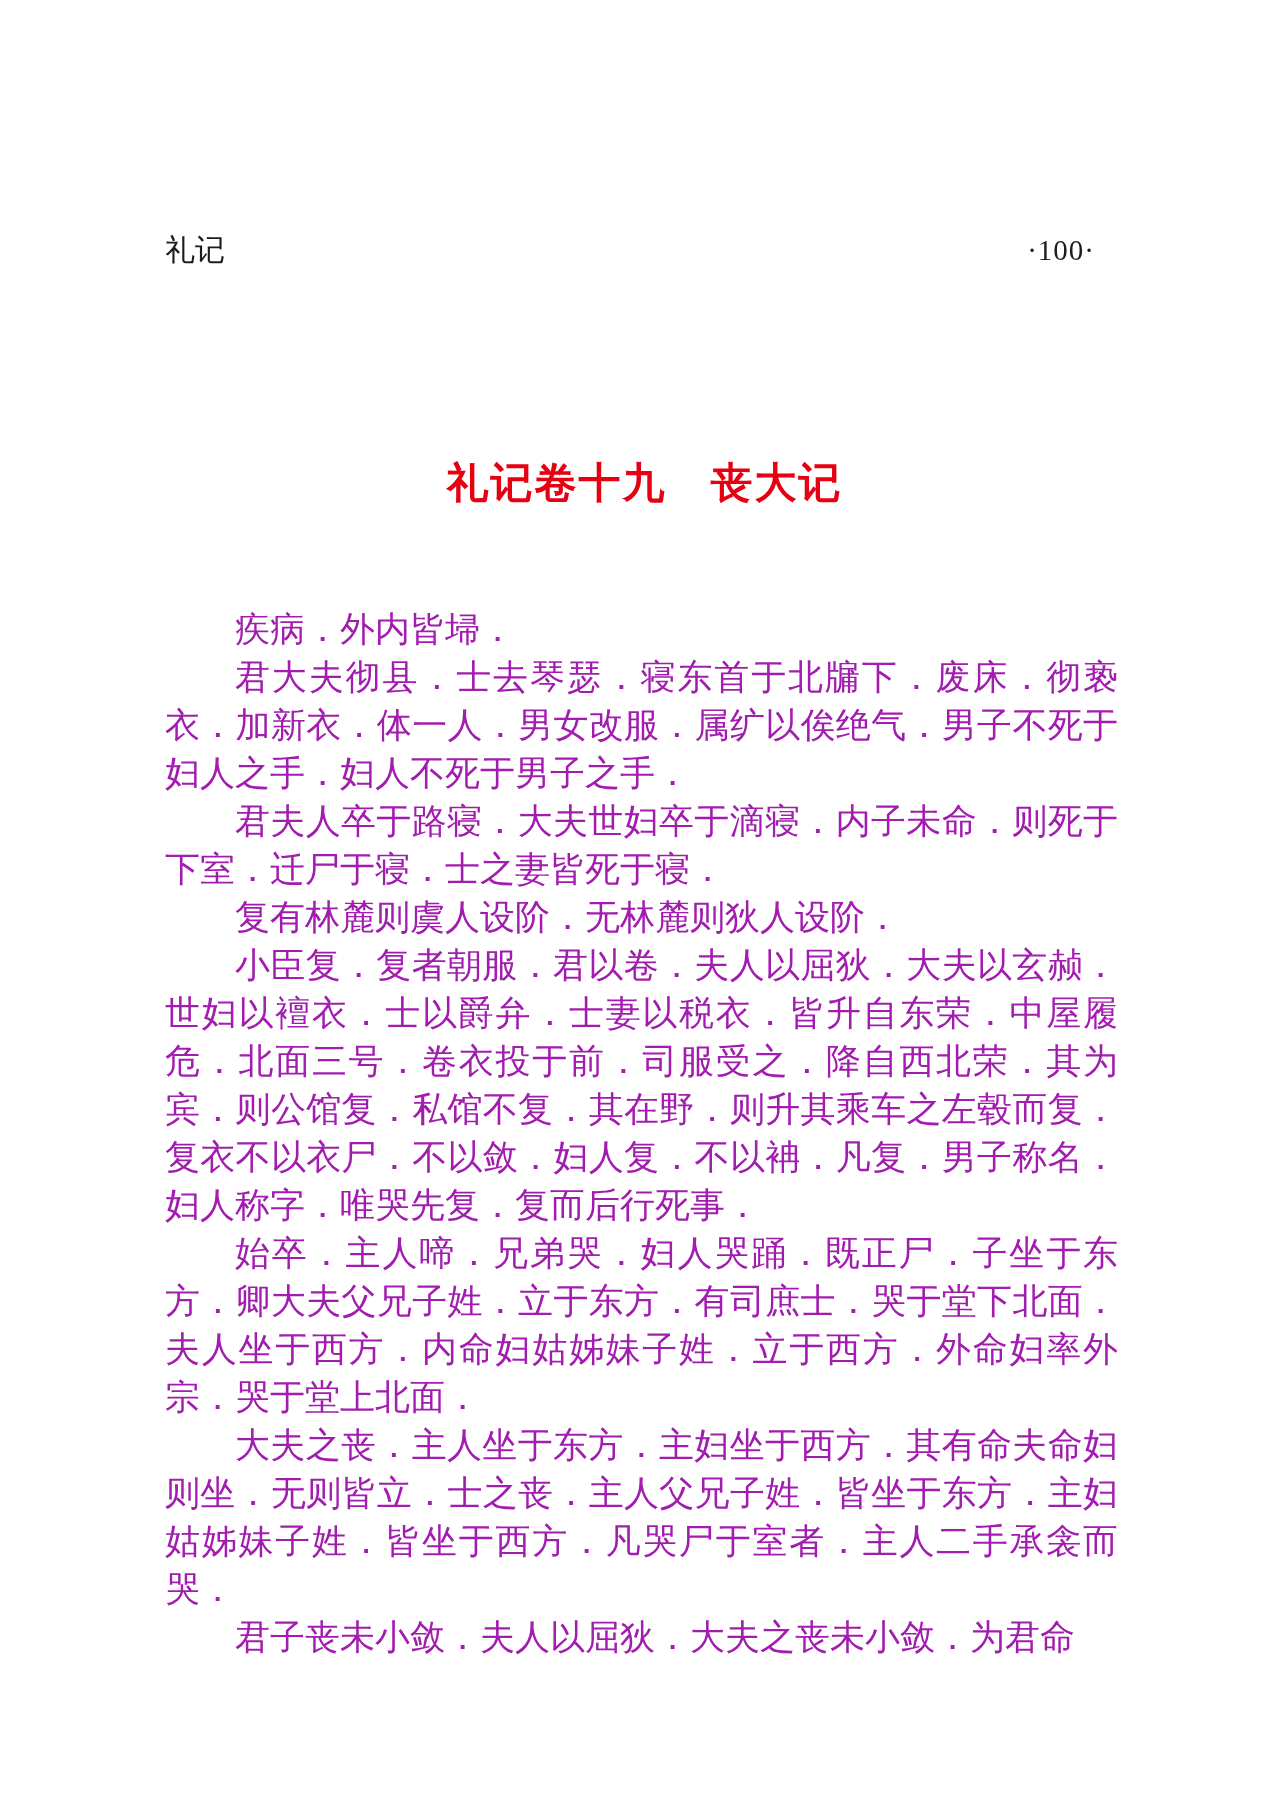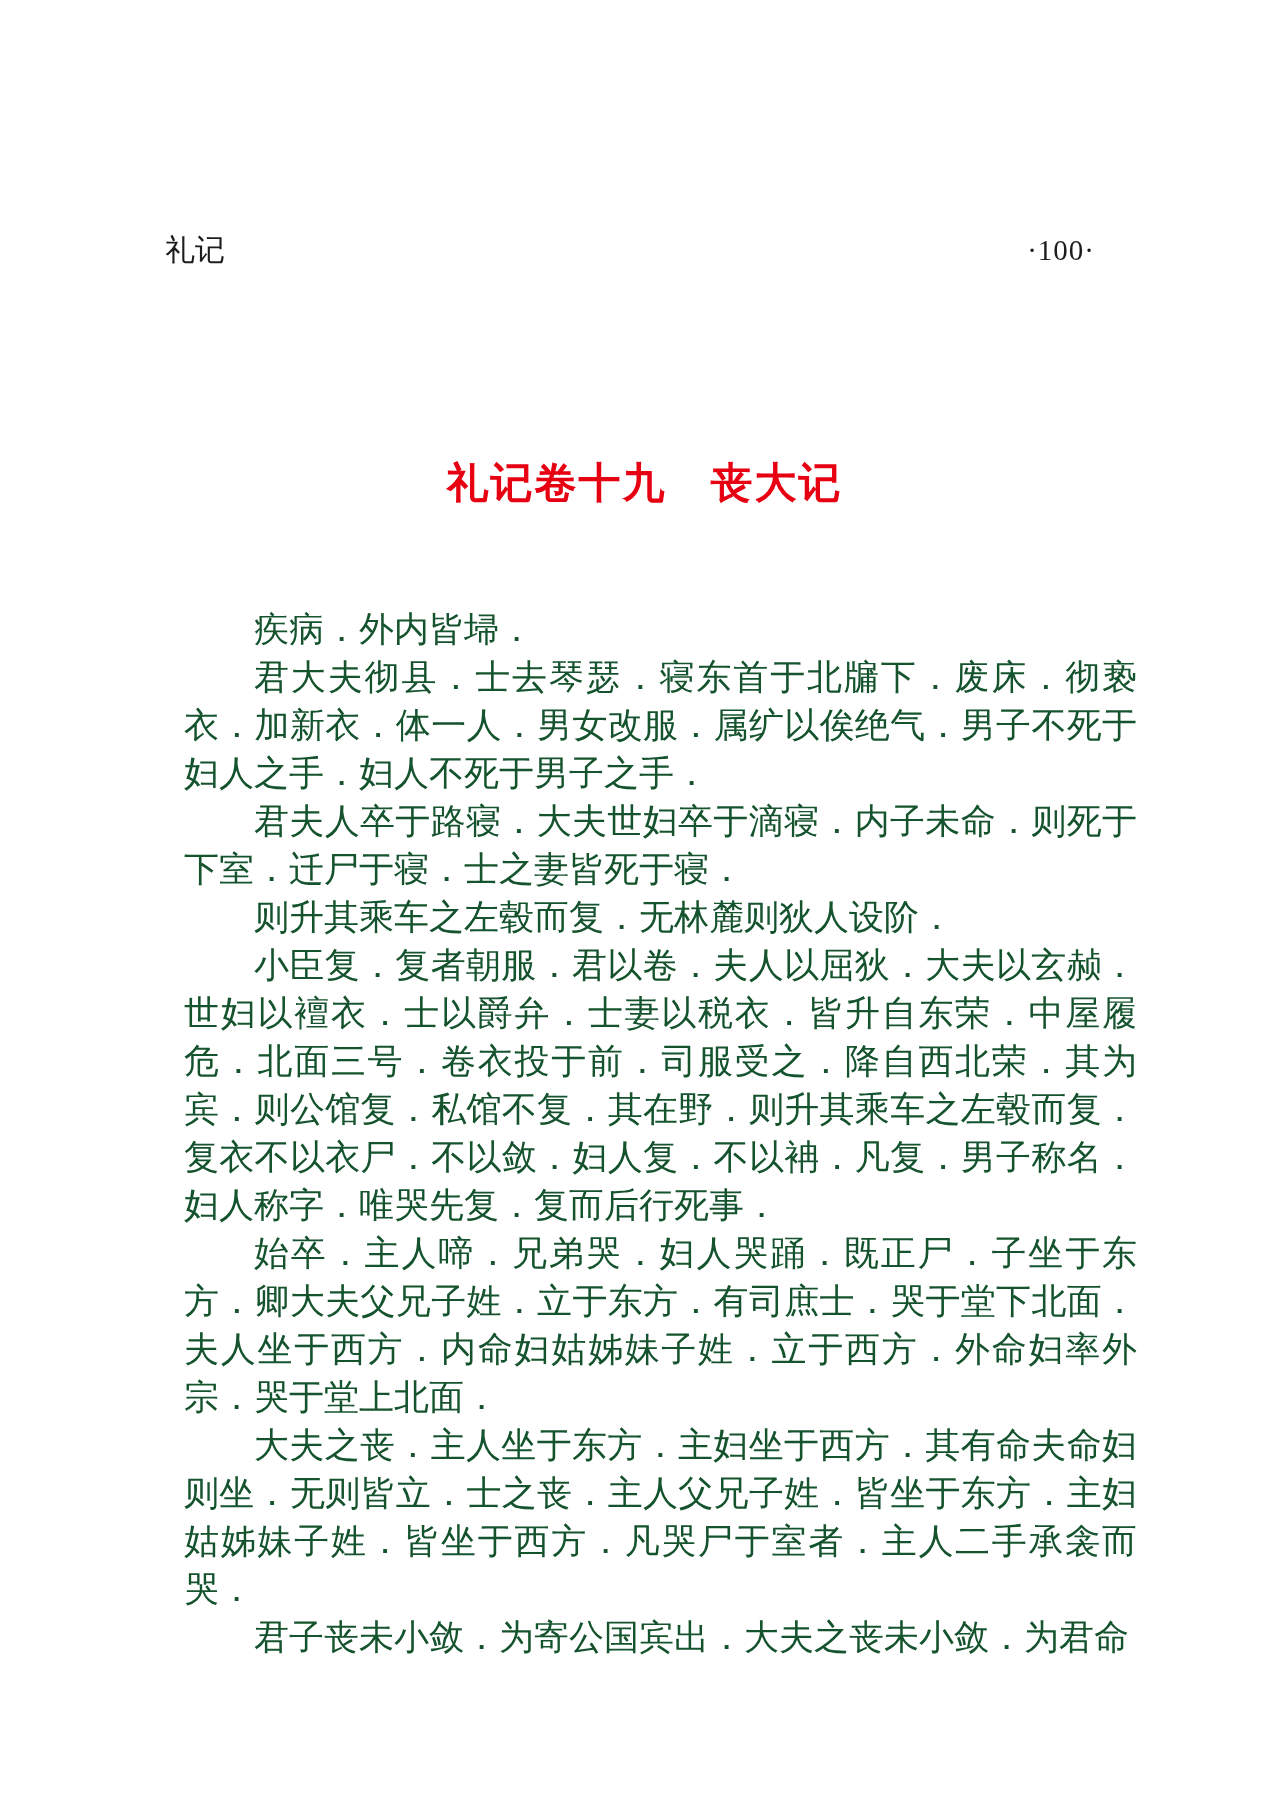--- a/index.html
+++ b/index.html
@@ -46,22 +46,21 @@
   }
   .body-text {
     position: absolute;
     top: 606px;
     left: 165px;
     width: 953px;
     font-size: 35px;
     line-height: 48px;
     text-align: justify;
     text-justify: inter-ideograph;
-    color: #14532d;
-    margin-left: 19px;
+    color: #a21caf;
   }
   .body-text p {
     margin: 0;
     padding: 0;
     text-indent: 2em;
   }
 </style>
 </head>
 <body>
 
@@ -71,20 +70,20 @@
     <span class="book-title">礼记</span>
     <span class="page-number">·100·</span>
   </div>
 
   <div class="chapter-title" style="color: rgb(230, 0, 18);">礼记卷十九　丧大记</div>
 
   <div class="body-text">
     <p>疾病．外内皆埽．</p>
     <p>君大夫彻县．士去琴瑟．寝东首于北牖下．废床．彻亵衣．加新衣．体一人．男女改服．属纩以俟绝气．男子不死于妇人之手．妇人不死于男子之手．</p>
     <p>君夫人卒于路寝．大夫世妇卒于滴寝．内子未命．则死于下室．迁尸于寝．士之妻皆死于寝．</p>
-    <p>则升其乘车之左毂而复．无林麓则狄人设阶．</p>
+    <p>复有林麓则虞人设阶．无林麓则狄人设阶．</p>
     <p>小臣复．复者朝服．君以卷．夫人以屈狄．大夫以玄赪．世妇以襢衣．士以爵弁．士妻以税衣．皆升自东荣．中屋履危．北面三号．卷衣投于前．司服受之．降自西北荣．其为宾．则公馆复．私馆不复．其在野．则升其乘车之左毂而复．复衣不以衣尸．不以敛．妇人复．不以袡．凡复．男子称名．妇人称字．唯哭先复．复而后行死事．</p>
     <p>始卒．主人啼．兄弟哭．妇人哭踊．既正尸．子坐于东方．卿大夫父兄子姓．立于东方．有司庶士．哭于堂下北面．夫人坐于西方．内命妇姑姊妹子姓．立于西方．外命妇率外宗．哭于堂上北面．</p>
     <p>大夫之丧．主人坐于东方．主妇坐于西方．其有命夫命妇则坐．无则皆立．士之丧．主人父兄子姓．皆坐于东方．主妇姑姊妹子姓．皆坐于西方．凡哭尸于室者．主人二手承衾而哭．</p>
-    <p>君子丧未小敛．为寄公国宾出．大夫之丧未小敛．为君命</p>
+    <p>君子丧未小敛．夫人以屈狄．大夫之丧未小敛．为君命</p>
   </div>
 
 </div>
 
 </body></html>

